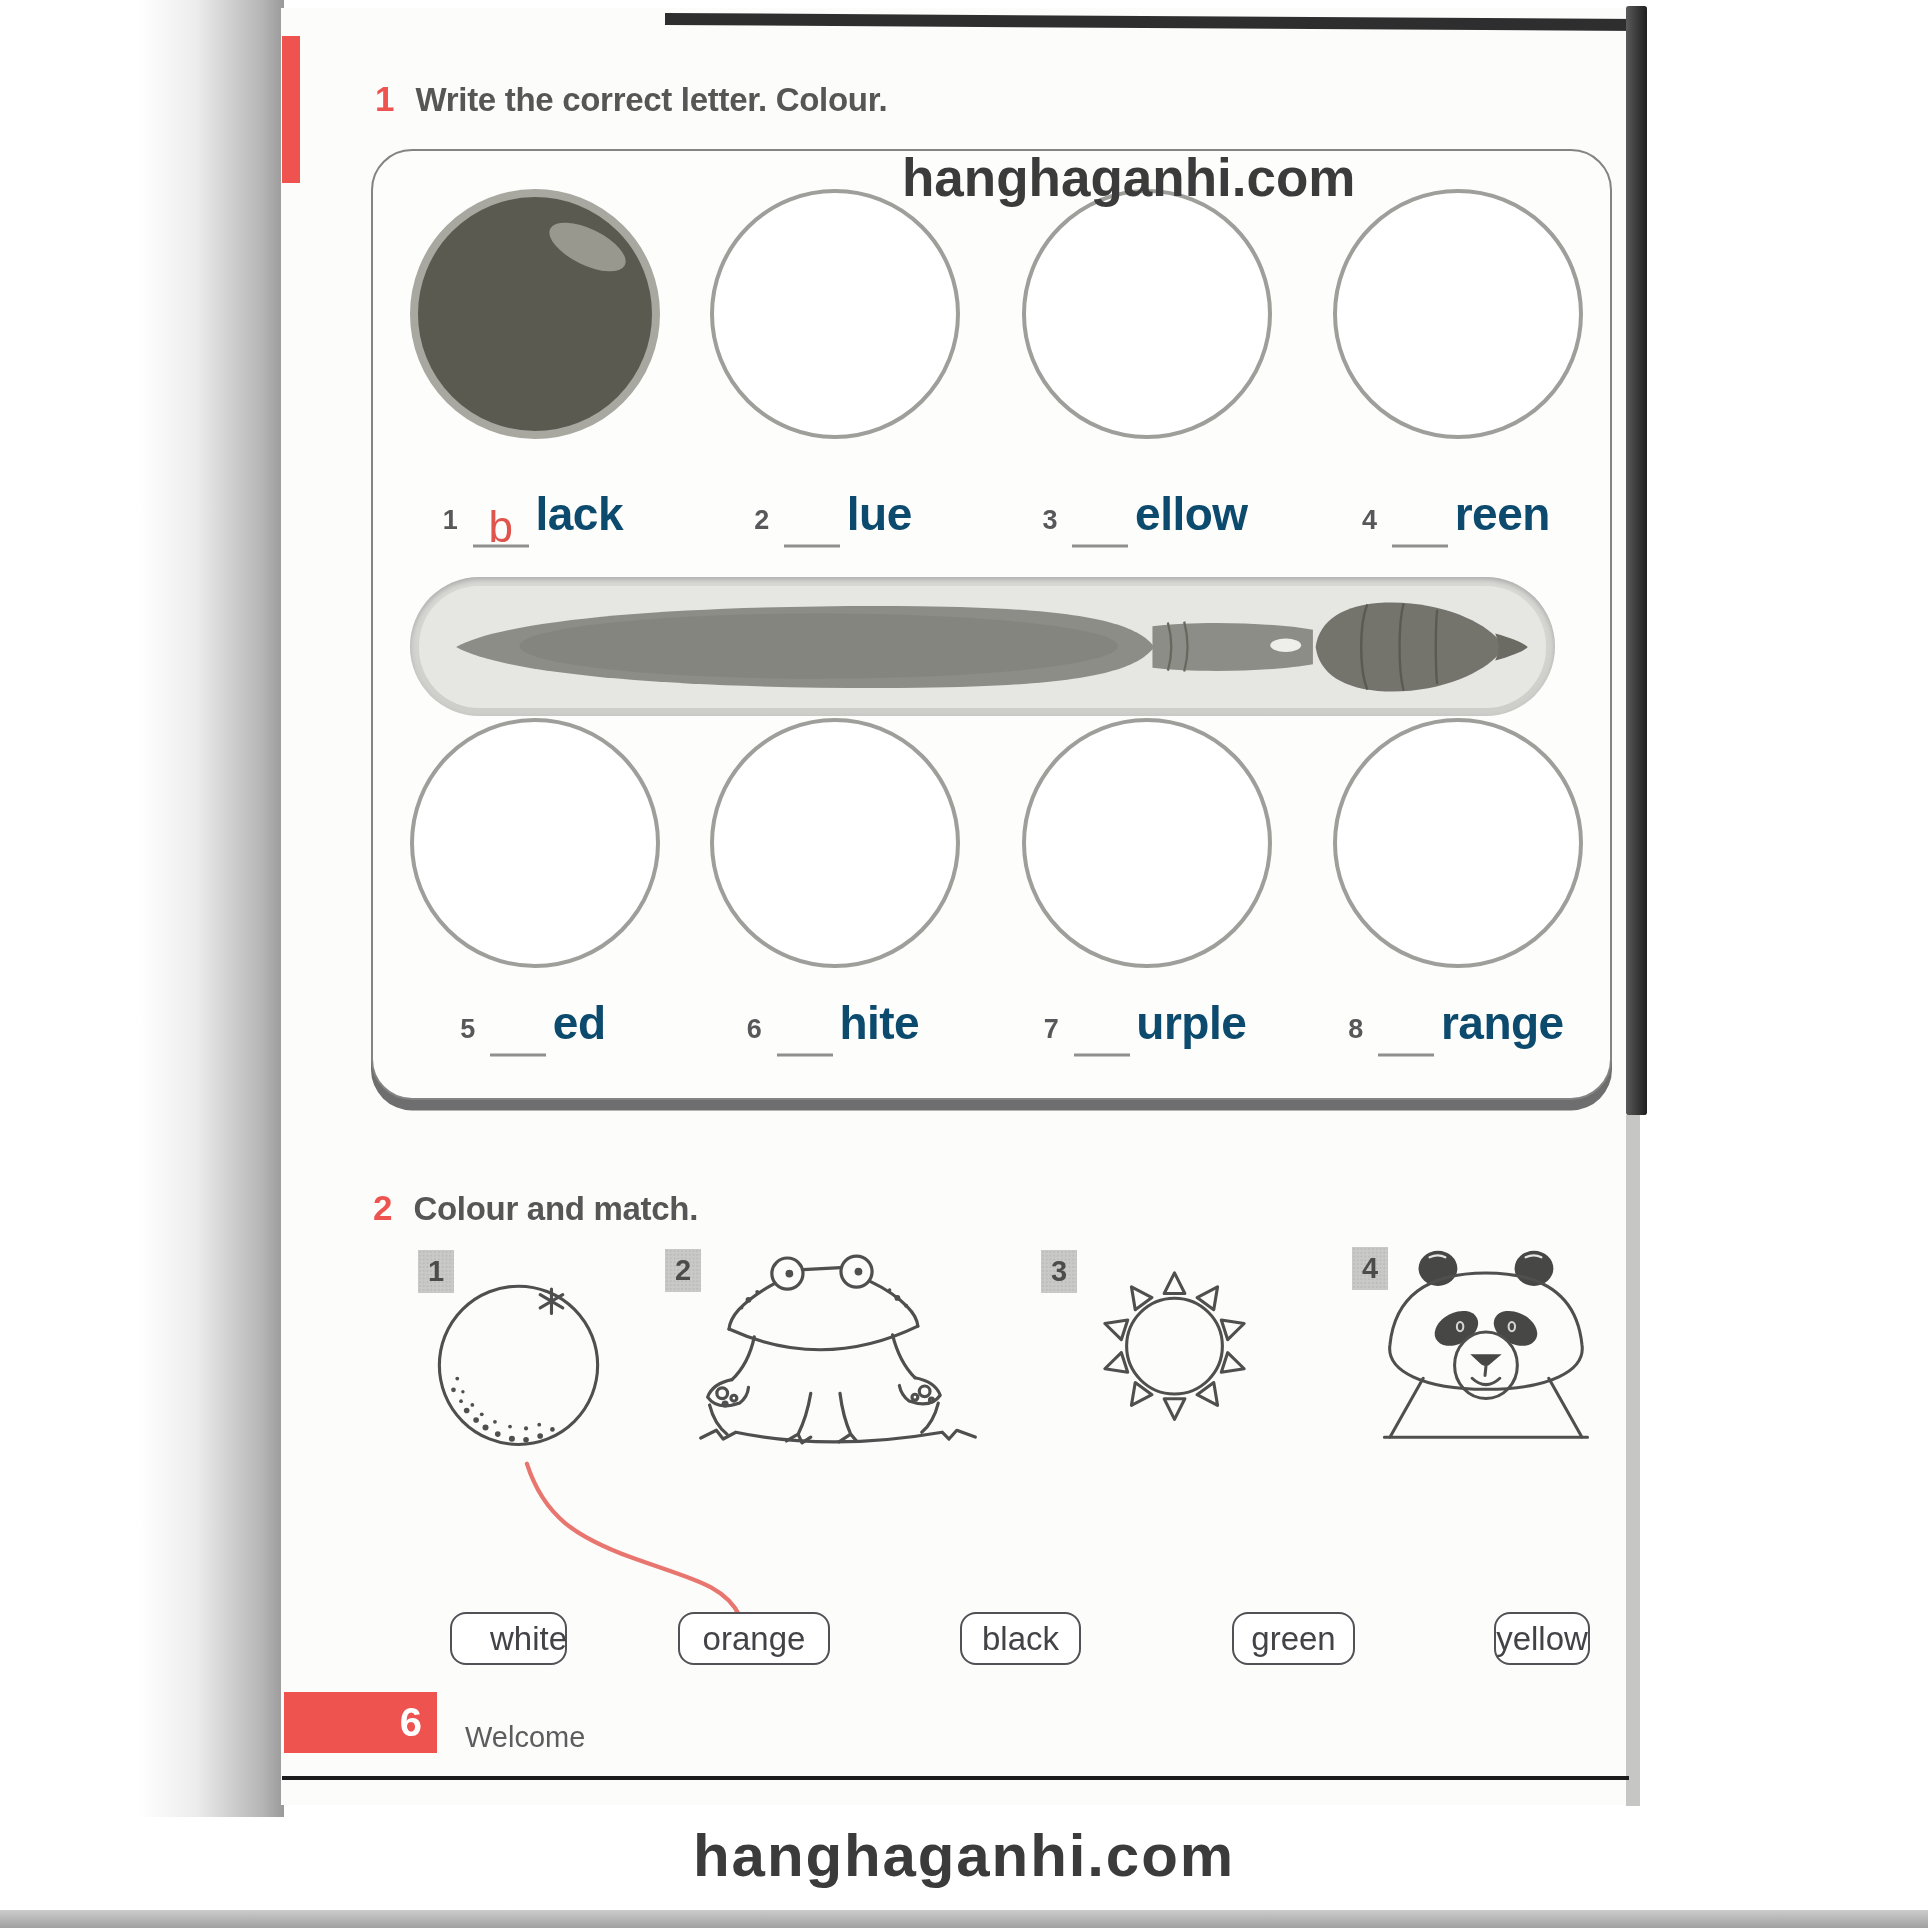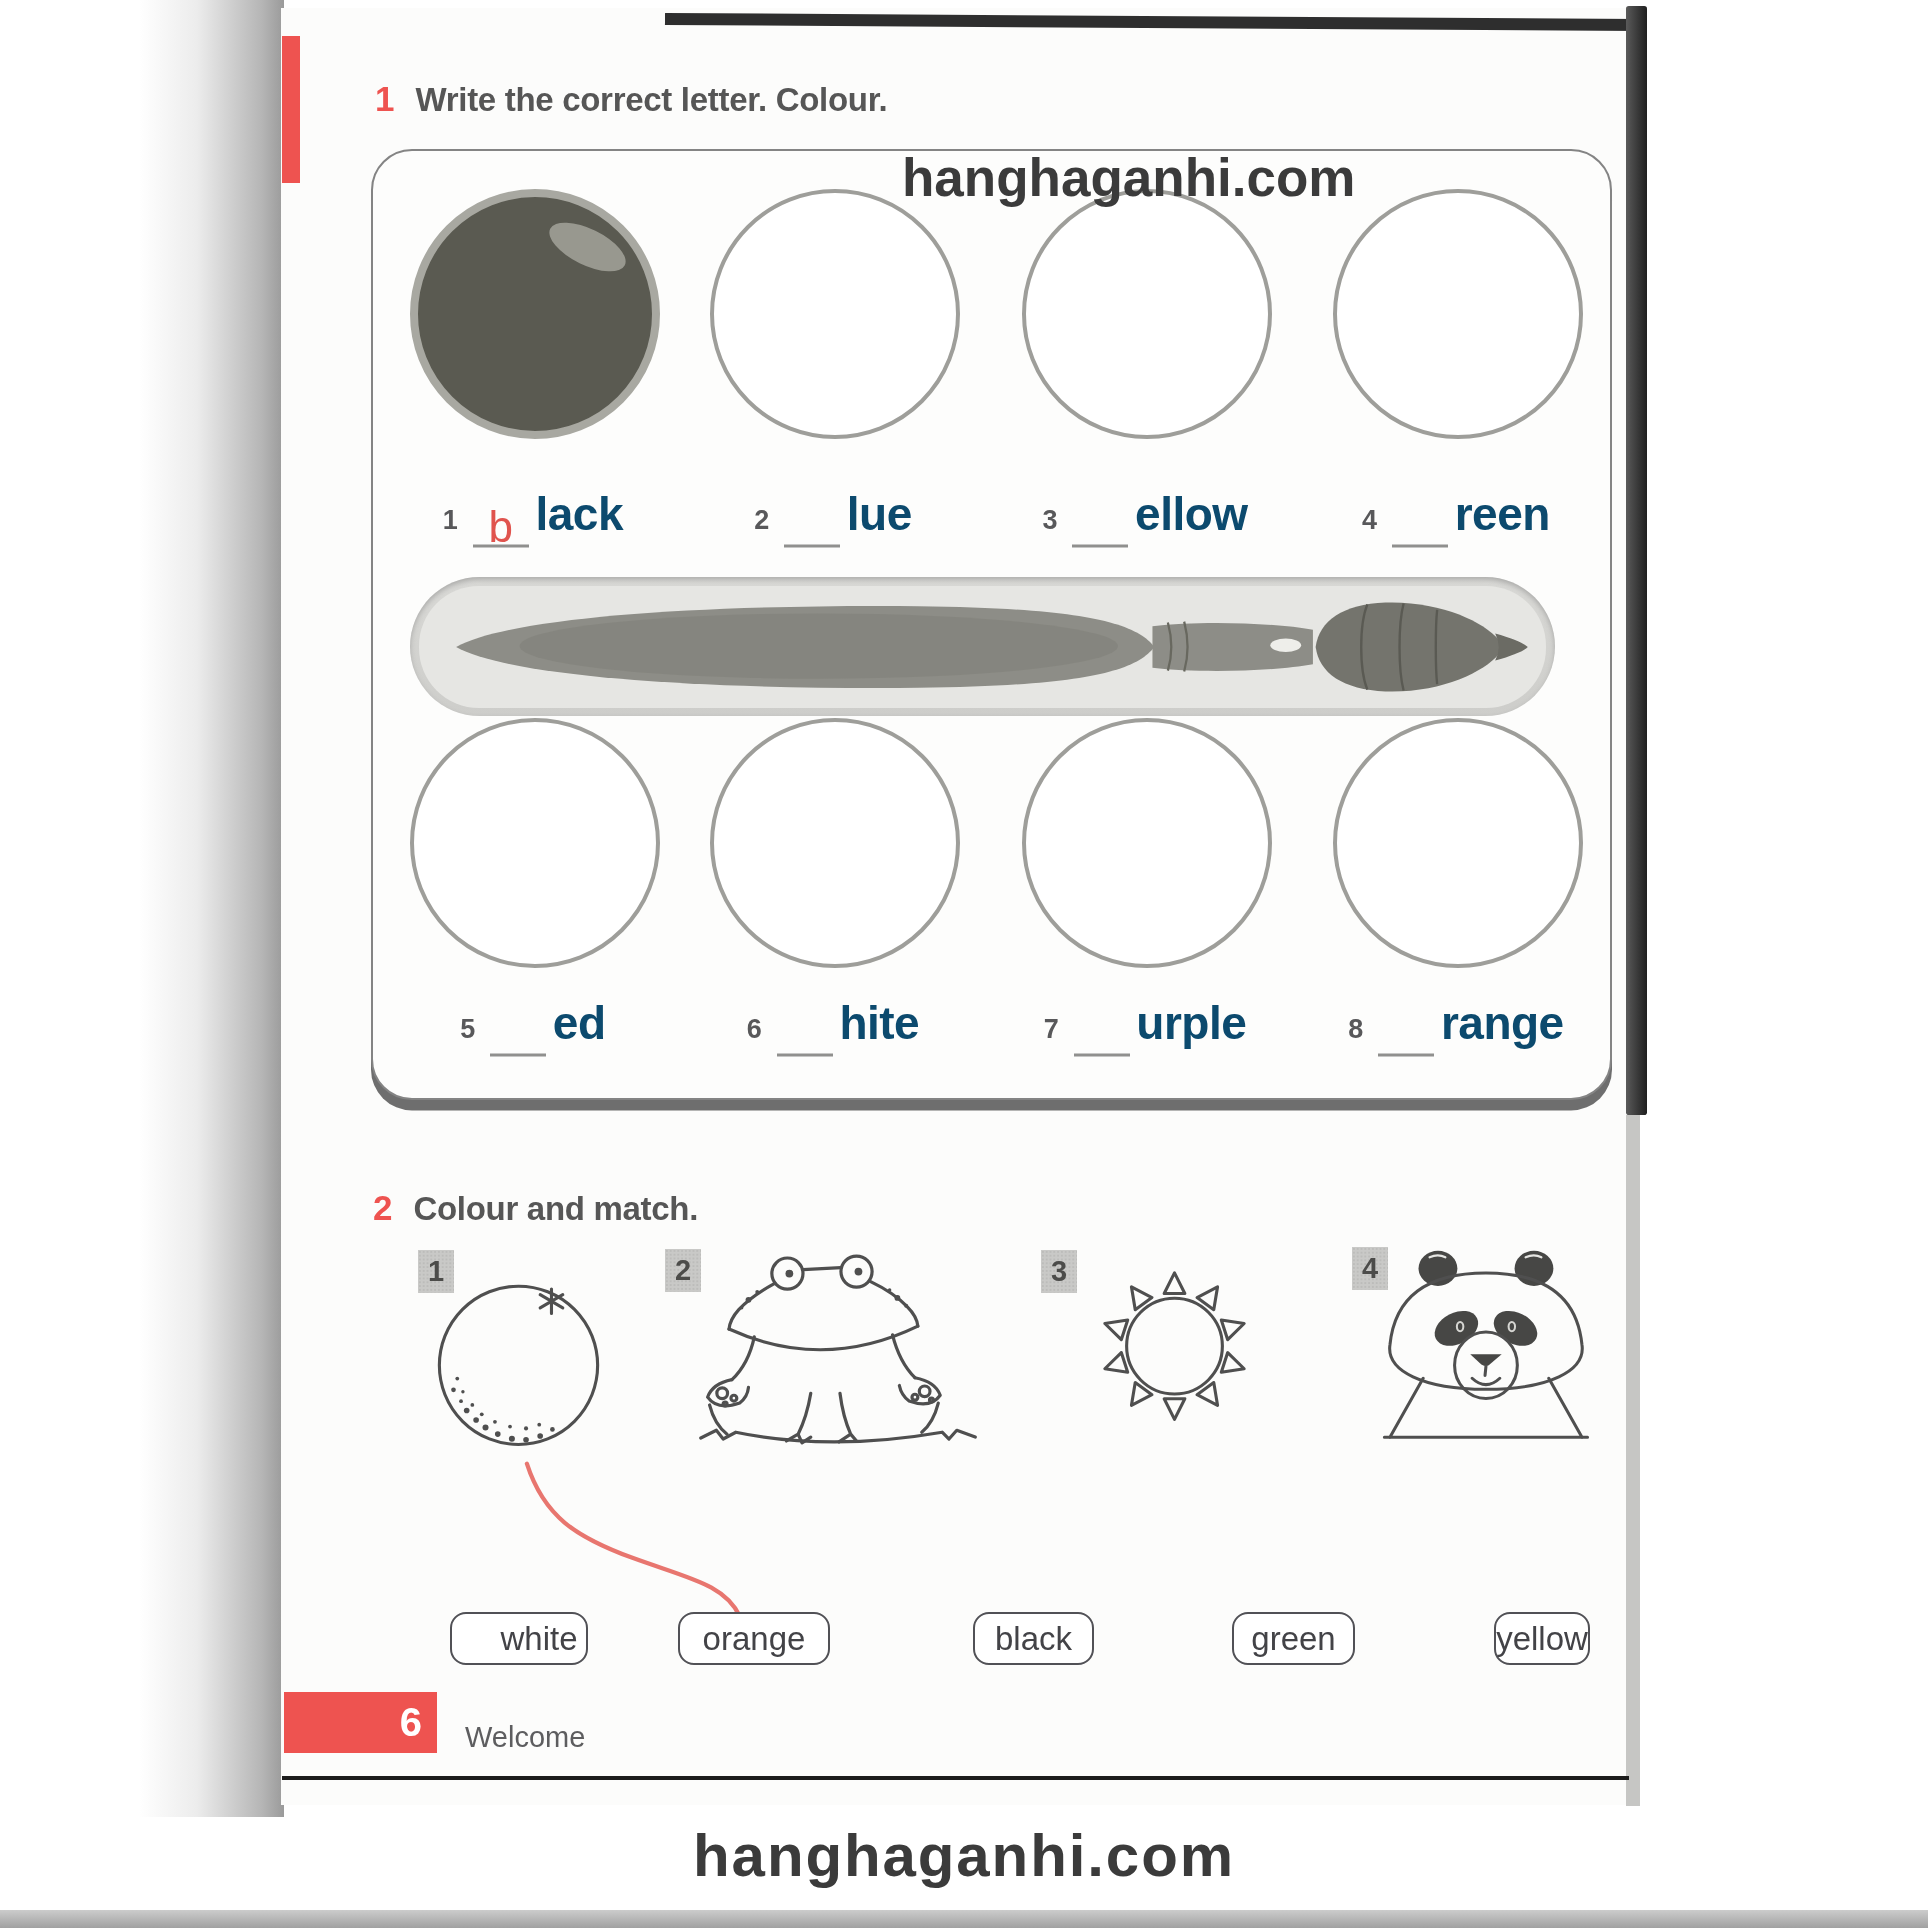--- a/index.html
+++ b/index.html
@@ -305,27 +305,27 @@
     <ellipse class="ink" cx="118" cy="130" rx="34" ry="36" fill="#fdfdfc" stroke-width="3"></ellipse>
     <path d="M101 118 L 135 118 L 121 130 Q 118 132 113 129 Z" fill="#474745"></path>
     <path class="ink" d="M118 131 L 117 141 M 103 144 Q 118 158 133 144" stroke-width="3"></path>
     <path class="ink" stroke-width="3.4" d="M50 144 L 14 208 M 186 144 L 222 208 M 8 208 L 228 208"></path>
   </svg>
 
   <svg class="connector" width="245" height="162" viewBox="0 0 260 172">
     <path d="M 20 6 C 38 62 72 84 132 106 C 192 128 230 134 246 168" stroke="#e8766f" stroke-width="4.5" fill="none" stroke-linecap="round"></path>
   </svg>
 
-  <div class="pill" style="left:450px;width:138px;padding-left:40px;">
+  <div class="pill" style="left:450px;width:117px;padding-left:40px;">
     <span>white</span>
   </div>
   <div class="pill" style="left:678px;width:152px;">
     <span>orange</span>
   </div>
-  <div class="pill" style="left:960px;width:121px;margin-left:13px;">
+  <div class="pill" style="left:960px;width:121px;">
     <span>black</span>
   </div>
   <div class="pill" style="left:1232px;width:123px;">
     <span>green</span>
   </div>
   <div class="pill" style="left:1494px;width:96px;">
     <span>yellow</span>
   </div>
 
   <div class="page-tab">

